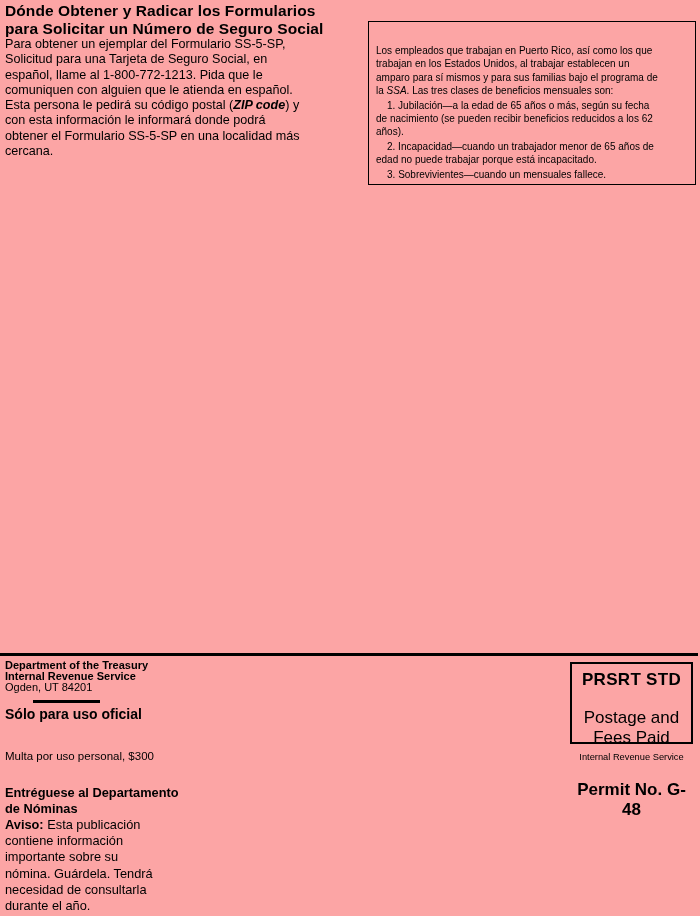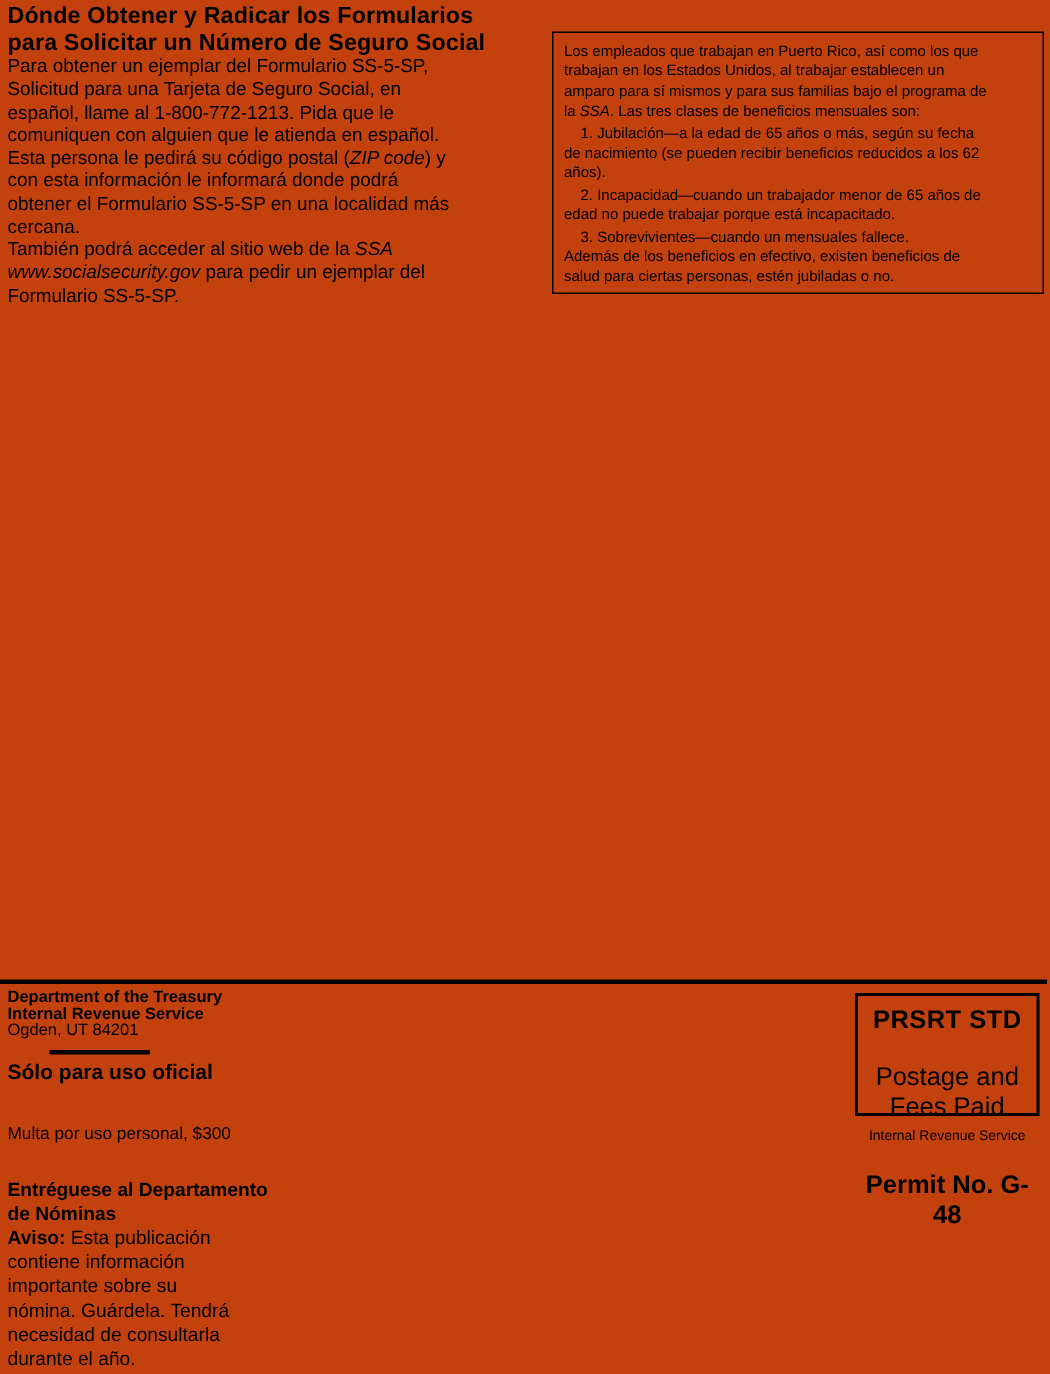--- a/index.html
+++ b/index.html
@@ -3,38 +3,38 @@
 <meta charset="utf-8">
 <style>
   html, body { margin: 0; padding: 0; }
   body {
     width: 700px; height: 916px;
     background: #ffffff;
     color: #000000;
     font-family: "Liberation Sans", sans-serif;
     -webkit-font-smoothing: antialiased;
   }
-  .page { position: relative; width: 700px; height: 916px; overflow: hidden; background: #c2410c; }
+  .page { position: relative; width: 700px; height: 916px; overflow: hidden; background: #fca5a5; }
 
   .headline {
     position: absolute; left: 5px; top: 2px;
     font-size: 15.5px; font-weight: 700; line-height: 17.6px;
     white-space: pre; margin: 0; letter-spacing: 0.1px;
   }
 
   .left-col { position: absolute; left: 5px; top: 37px; width: 362px; }
   .left-col p {
     margin: 0; font-size: 12.6px; line-height: 15.25px; white-space: pre;
   }
 
   .notice-box {
     position: absolute; left: 368px; top: 21px; width: 328px;
     box-sizing: border-box;
     border: 1px solid #000;
-    padding: 6px 7px 3px 7px;
+    padding: 22px 7px 3px 7px;
     font-size: 10px; line-height: 13.4px;
   }
   .notice-box p { margin: 0; white-space: pre; }
   .notice-box p.item { text-indent: 11px; margin-top: 1px; }
 
   .thick-rule { position: absolute; left: 0; top: 653px; width: 698px; height: 3px; background: #000; }
 
   .dept { position: absolute; left: 5px; top: 660px; font-size: 11px; line-height: 11.2px; }
   .dept .bold { font-weight: 700; }
 
@@ -69,42 +69,37 @@
 <div class="page">
 
   <h1 class="headline">Dónde Obtener y Radicar los Formularios
 para Solicitar un Número de Seguro Social</h1>
 
   <div class="left-col">
     <p><span>Para obtener un ejemplar del Formulario SS-5-SP,
 Solicitud para una Tarjeta de Seguro Social, en
 español, llame al 1-800-772-1213. Pida que le
 comuniquen con alguien que le atienda en español.
-Esta persona le pedirá su código postal (</span><span style="font-style: italic;">ZIP code</span><span>) y
+Esta persona le pedirá su código postal (</span><span style="font-style: italic; font-weight: bold;">ZIP code</span><span>) y
 con esta información le informará donde podrá
 obtener el Formulario SS-5-SP en una localidad más
 cercana.</span></p>
-    <p><span>También podrá acceder al sitio web de la </span><span style="font-style: italic;">SSA</span><span>
-</span><span style="font-style: italic;">www.socialsecurity.gov</span><span> para pedir un ejemplar del
-Formulario SS-5-SP.</span></p>
   </div>
 
   <div class="notice-box">
     <p><span>Los empleados que trabajan en Puerto Rico, así como los que
 trabajan en los Estados Unidos, al trabajar establecen un
 amparo para sí mismos y para sus familias bajo el programa de
 la </span><span style="font-style: italic;">SSA</span><span>. Las tres clases de beneficios mensuales son:</span></p>
     <p class="item"><span>1. Jubilación—a la edad de 65 años o más, según su fecha
 de nacimiento (se pueden recibir beneficios reducidos a los 62
 años).</span></p>
     <p class="item"><span>2. Incapacidad—cuando un trabajador menor de 65 años de
 edad no puede trabajar porque está incapacitado.</span></p>
     <p class="item"><span>3. </span><span style=" text-align: right;">Sobrevivientes</span><span>—cuando un mensuales fallece.</span></p>
-    <p><span>Además de los beneficios en efectivo, existen beneficios de
-salud para ciertas personas, estén jubiladas o no.</span></p>
   </div>
 
   <div class="thick-rule"></div>
 
   <div class="dept">
     <div class="bold">Department of the Treasury</div>
     <div class="bold">Internal Revenue Service</div>
     <div>Ogden, UT 84201</div>
   </div>
 

